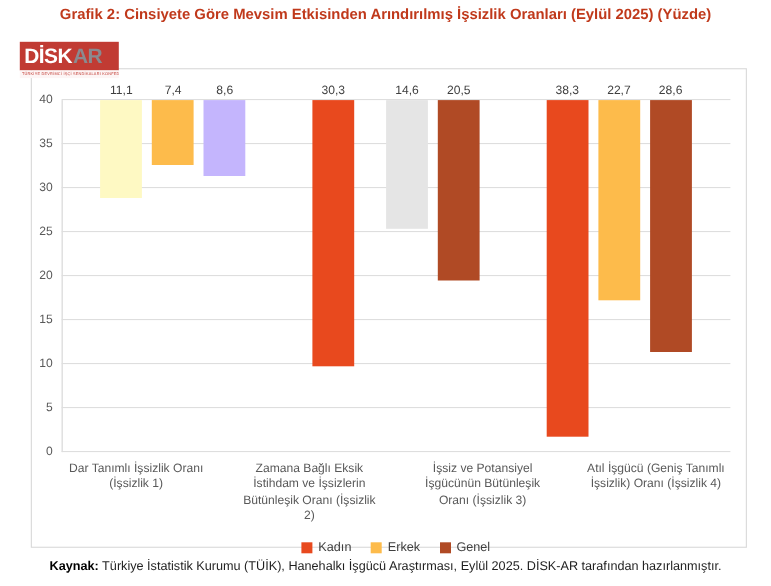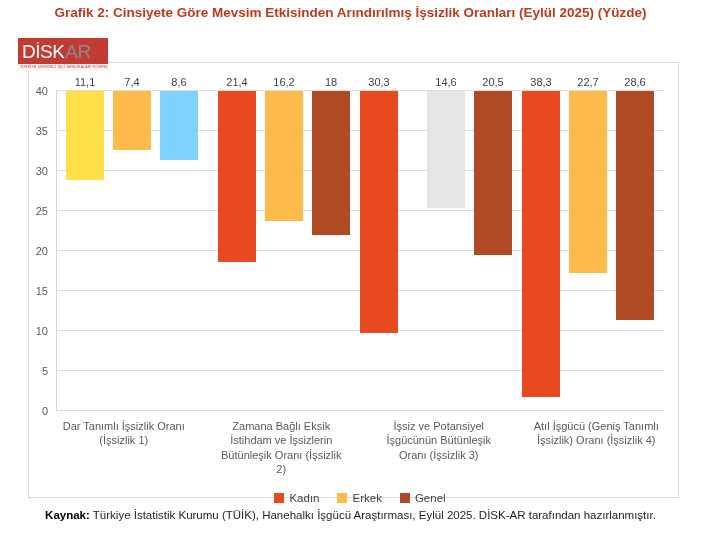--- a/index.html
+++ b/index.html
@@ -3,21 +3,21 @@
 <meta charset="utf-8">
 <style>
   html,body{margin:0;padding:0;background:#fff;}
   .page{position:relative;width:701px;height:533px;background:#fff;overflow:hidden;
         font-family:"Liberation Sans","DejaVu Sans",sans-serif;}
   .title{position:absolute;top:5px;left:0;width:100%;text-align:center;
          font-size:13.5px;font-weight:bold;color:#C0391B;}
   
   .logo{position:absolute;left:18px;top:38px;z-index:3;width:90px;}
   .logo-box{background:#C13B33;height:26px;display:flex;align-items:center;padding-left:4px;
-            font-weight:normal;font-size:19px;letter-spacing:-0.5px;line-height:1;text-align:right;}
+            font-weight:bold;font-size:19px;letter-spacing:-0.5px;line-height:1;text-align:right;}
   .logo-main{color:#ffffff;}
   .logo-accent{color:#8A8A8F;margin-left:1px;}
   .logo-sub{background:#FDF5F5;color:#C13B33;font-size:3.5px;line-height:7px;height:7px;
             white-space:nowrap;overflow:hidden;padding:0 2px;letter-spacing:0.2px;}
   
   .frame{position:absolute;left:28px;top:62px;width:651px;height:436px;background:#fff;
          border:1px solid #D9D9D9;box-sizing:border-box;}
   .chart-inner{margin:28px 14px 0 27px;}
   .plot{position:relative;height:320px;display:flex;}
   .gridline{position:absolute;left:0;width:100%;height:1px;background:#DEDEDE;z-index:0;}
@@ -70,39 +70,28 @@
           <div class="ytick" style="bottom: 50%;">20</div>
           <div class="gridline" style="bottom: 62.5%;"></div>
           <div class="ytick" style="bottom: 62.5%;">25</div>
           <div class="gridline" style="bottom: 75%;"></div>
           <div class="ytick" style="bottom: 75%;">30</div>
           <div class="gridline" style="bottom: 87.5%;"></div>
           <div class="ytick" style="bottom: 87.5%;">35</div>
           <div class="gridline" style="bottom: 100%;"></div>
           <div class="ytick" style="bottom: 100%;">40</div>
           <div class="group">
-            <div class="bar" style="height: 27.75%; background: #fde047;">
+            <div class="bar" style="height: 27.75%; background: #fef9c3;">
               <span class="bar-value">11,1</span>
             </div>
             <div class="bar" style="height: 18.5%; background: rgb(253, 187, 75);">
               <span class="bar-value">7,4</span>
             </div>
-            <div class="bar" style="height: 21.5%; background: #7dd3fc;">
+            <div class="bar" style="height: 21.5%; background: #c4b5fd;">
               <span class="bar-value">8,6</span>
-            </div>
-          </div>
-          <div class="group">
-            <div class="bar" style="height: 53.5%; background: rgb(232, 73, 30);">
-              <span class="bar-value">21,4</span>
-            </div>
-            <div class="bar" style="height: 40.5%; background: rgb(253, 187, 75);">
-              <span class="bar-value">16,2</span>
-            </div>
-            <div class="bar" style="height: 45%; background: rgb(176, 74, 37);">
-              <span class="bar-value">18</span>
             </div>
           </div>
           <div class="group">
             <div class="bar" style="height: 75.75%; background: rgb(232, 73, 30);">
               <span class="bar-value">30,3</span>
             </div>
             <div class="bar" style="height: 36.5%; background: #e5e5e5; margin-left: 20px;">
               <span class="bar-value">14,6</span>
             </div>
             <div class="bar" style="height: 51.25%; background: rgb(176, 74, 37);">

